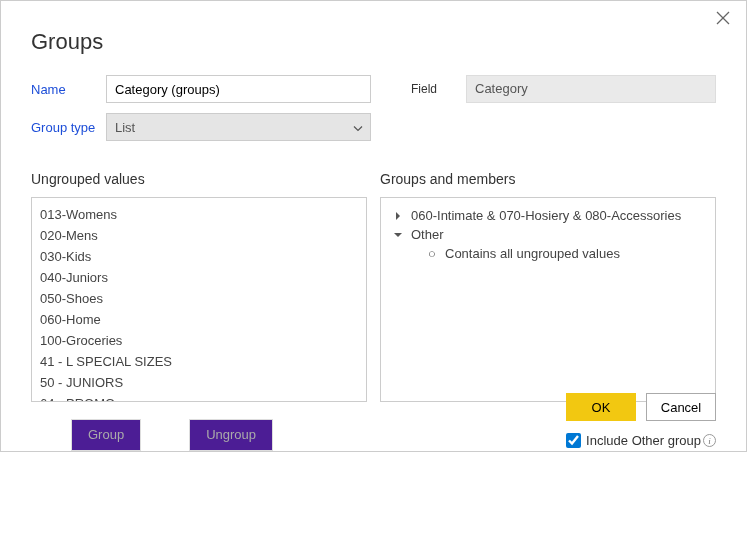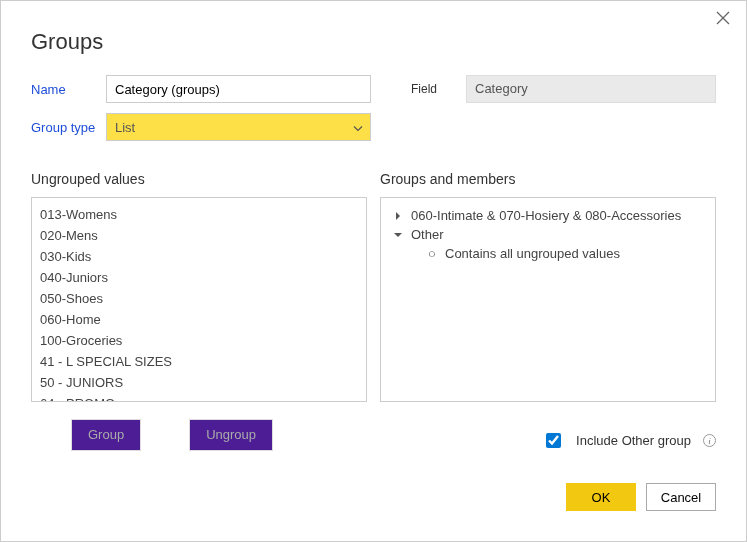--- a/index.html
+++ b/index.html
@@ -6,21 +6,21 @@
   body {
     margin: 0;
     font-family: "Segoe UI", Arial, sans-serif;
     font-size: 13px;
     color: #333;
     background: #fff;
   }
   .dialog {
     position: relative;
     width: 747px;
-    height: 542px;
+    height: 452px;
     border: 1px solid #ccc;
     padding: 24px 30px 20px 30px;
   }
   .close-btn {
     position: absolute;
     top: 10px;
     right: 14px;
     width: 16px;
     height: 16px;
     cursor: pointer;
@@ -66,21 +66,21 @@
     color: #555;
   }
   .select-wrap {
     position: relative;
     width: 265px;
   }
   .select {
     width: 100%;
     height: 28px;
     border: 1px solid #ccc;
-    background: #fde047;
+    background: #e5e5e5;
     padding: 0 8px;
     font-size: 13px;
     font-family: inherit;
     appearance: none;
     color: #555;
   }
   .select-chevron {
     position: absolute;
     right: 8px;
     top: 50%;
@@ -163,21 +163,21 @@
   .btn-disabled {
     color: #aaa;
     background: #4c1d95;
     cursor: default;
     margin-left: 40px;
   }
   .include-other {
     margin-left: auto;
     display: flex;
     align-items: center;
-    gap: 12px;
+    gap: 2px;
     margin-top: 12px;
   }
   .checkbox {
     width: 15px;
     height: 15px;
     accent-color: #0078d4;
   }
   .info-icon {
     width: 13px; height: 13px;
     border: 1px solid #999;

